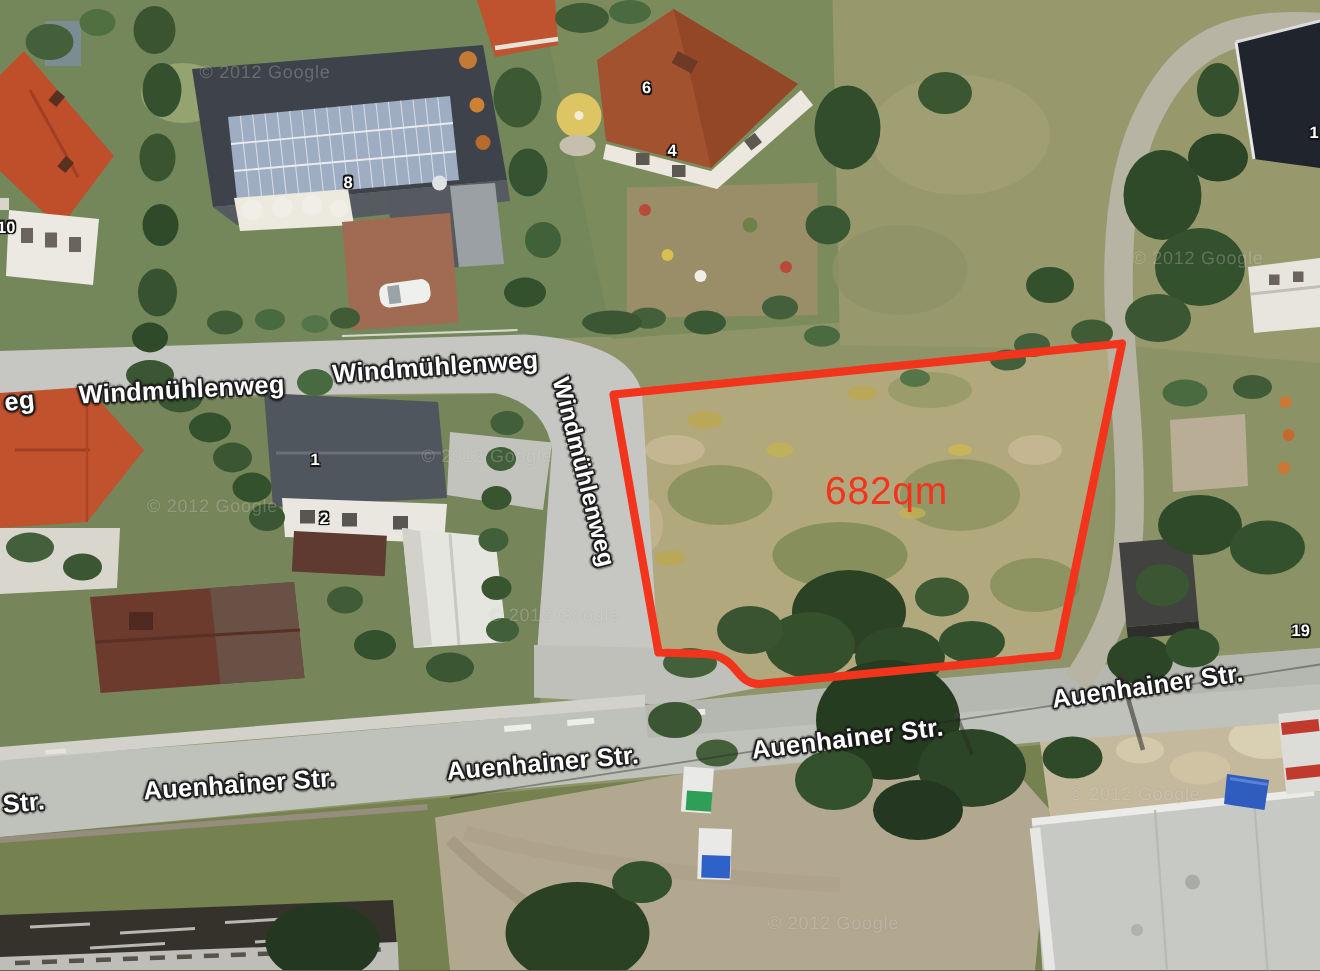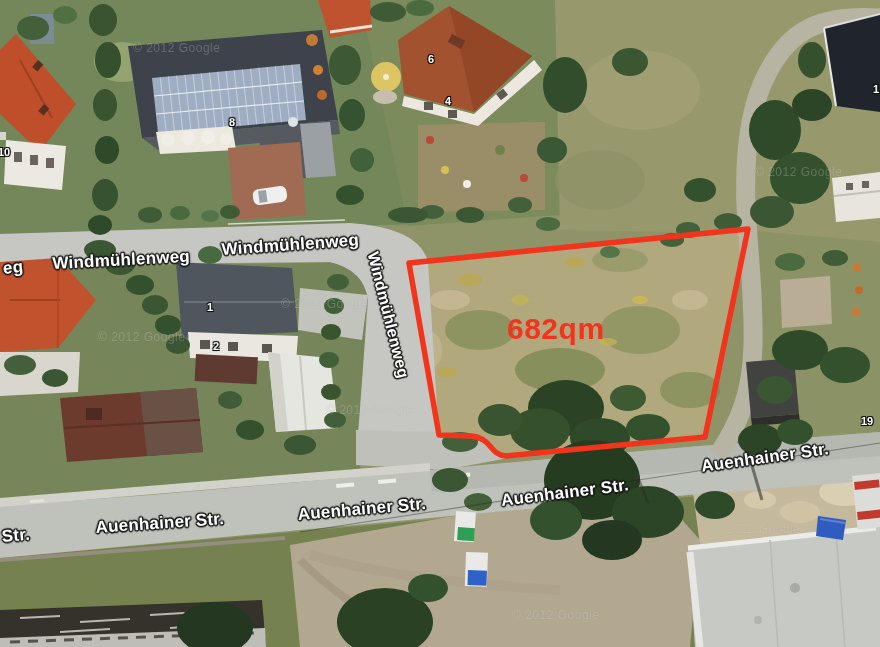--- a/index.html
+++ b/index.html
@@ -386,15 +386,15 @@
 <div class="lbl-layer" id="house-numbers">
       <div class="house-number" style="left: -2px; top: 146px;">10</div>
       <div class="house-number" style="left: 229px; top: 116px;">8</div>
       <div class="house-number" style="left: 428px; top: 53px;">6</div>
       <div class="house-number" style="left: 445px; top: 95px;">4</div>
       <div class="house-number" style="left: 207px; top: 301px;">1</div>
       <div class="house-number" style="left: 213px; top: 340px;">2</div>
       <div class="house-number" style="left: 861px; top: 415px;">19</div>
       <div class="house-number" style="left: 873px; top: 83px;">1</div>
     </div>
-<div class="area-label" id="area-label" style="left: 507px; top: 312px; font-size: 30px; font-weight: bold;">682qm</div>
+<div class="area-label" id="area-label" style="left: 550px; top: 312px; font-size: 26px;">682qm</div>
 
 </div>
 
 </body></html>

